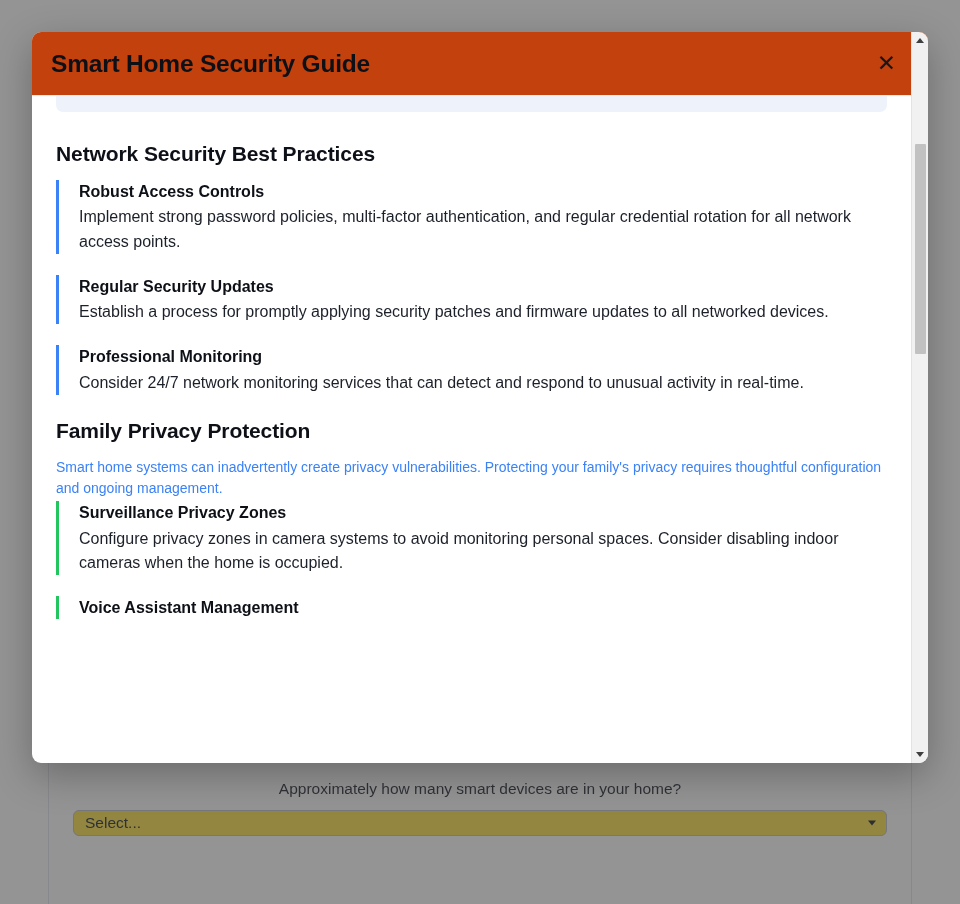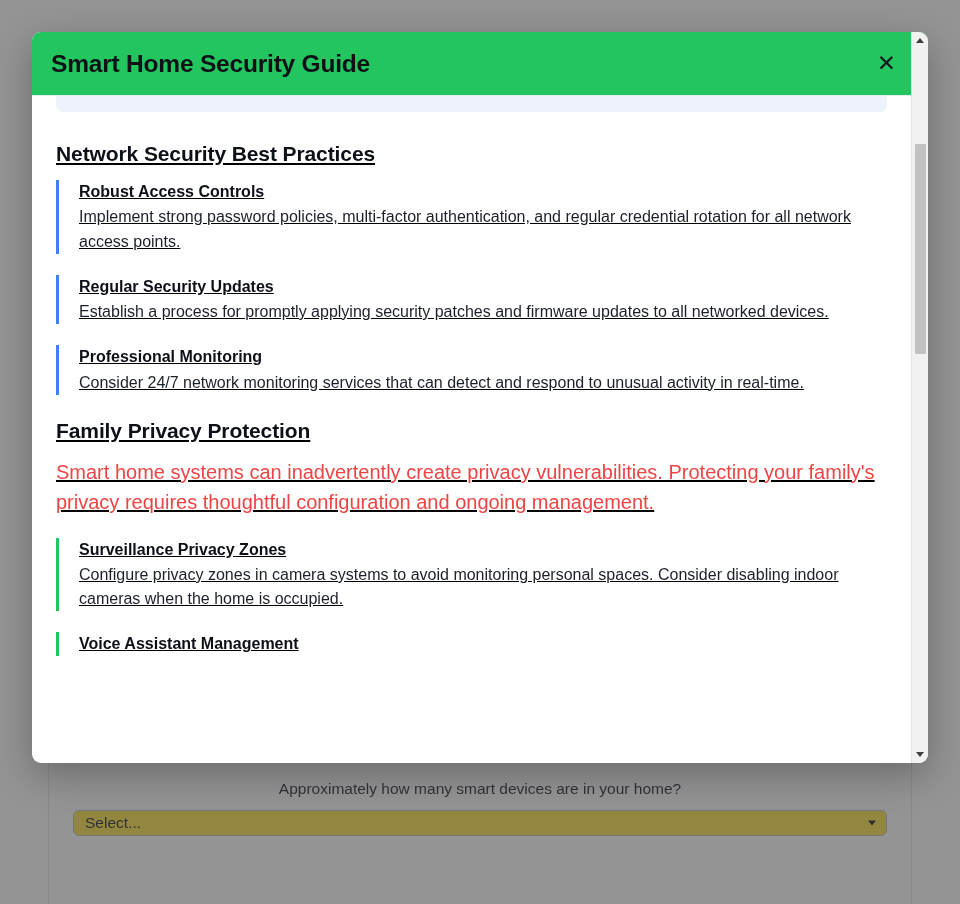--- a/index.html
+++ b/index.html
@@ -96,21 +96,21 @@
   }
 
   .modal-header {
     height: 64px;
     flex: 0 0 64px;
     display: flex;
     align-items: center;
     justify-content: space-between;
     padding: 0 26px 0 19px;
     border-bottom: 1px solid #e8eaee;
-    background: #22c55e;
+    background: #c2410c;
   }
 
   .modal-title {
     font-size: 24.5px;
     font-weight: bold;
     color: #0d1017;
     letter-spacing: -0.2px;
   }
 
   .close-btn {
@@ -129,21 +129,20 @@
     flex: 1 1 auto;
     display: flex;
     min-height: 0;
   }
 
   .modal-body {
     flex: 1 1 auto;
     padding: 10px 24px 0 24px;
     overflow: hidden;
     position: relative;
-    text-decoration: underline;
   }
 
   .scroll-inner {
     position: relative;
     margin-top: -64px; 
   }
 
   .callout {
     background: #eef3fb;
     border-radius: 7px;
@@ -153,24 +152,24 @@
 
   .section-title {
     font-size: 21px;
     font-weight: bold;
     color: #0d1017;
     margin: 0 0 14px 0;
     letter-spacing: -0.1px;
   }
 
   .section-intro {
-    font-size: 20px;
+    font-size: 14px;
     line-height: 1.52;
-    color: #ef4444;
-    margin-bottom: 20px;
+    color: #3b82f6;
+    margin-bottom: 2px;
   }
 
   .item {
     border-left: 3.5px solid #3b82f6;
     padding: 0 0 0 20px;
     margin-bottom: 21px;
   }
   .item.green { border-left-color: #22c55e; }
 
   .item-title {

